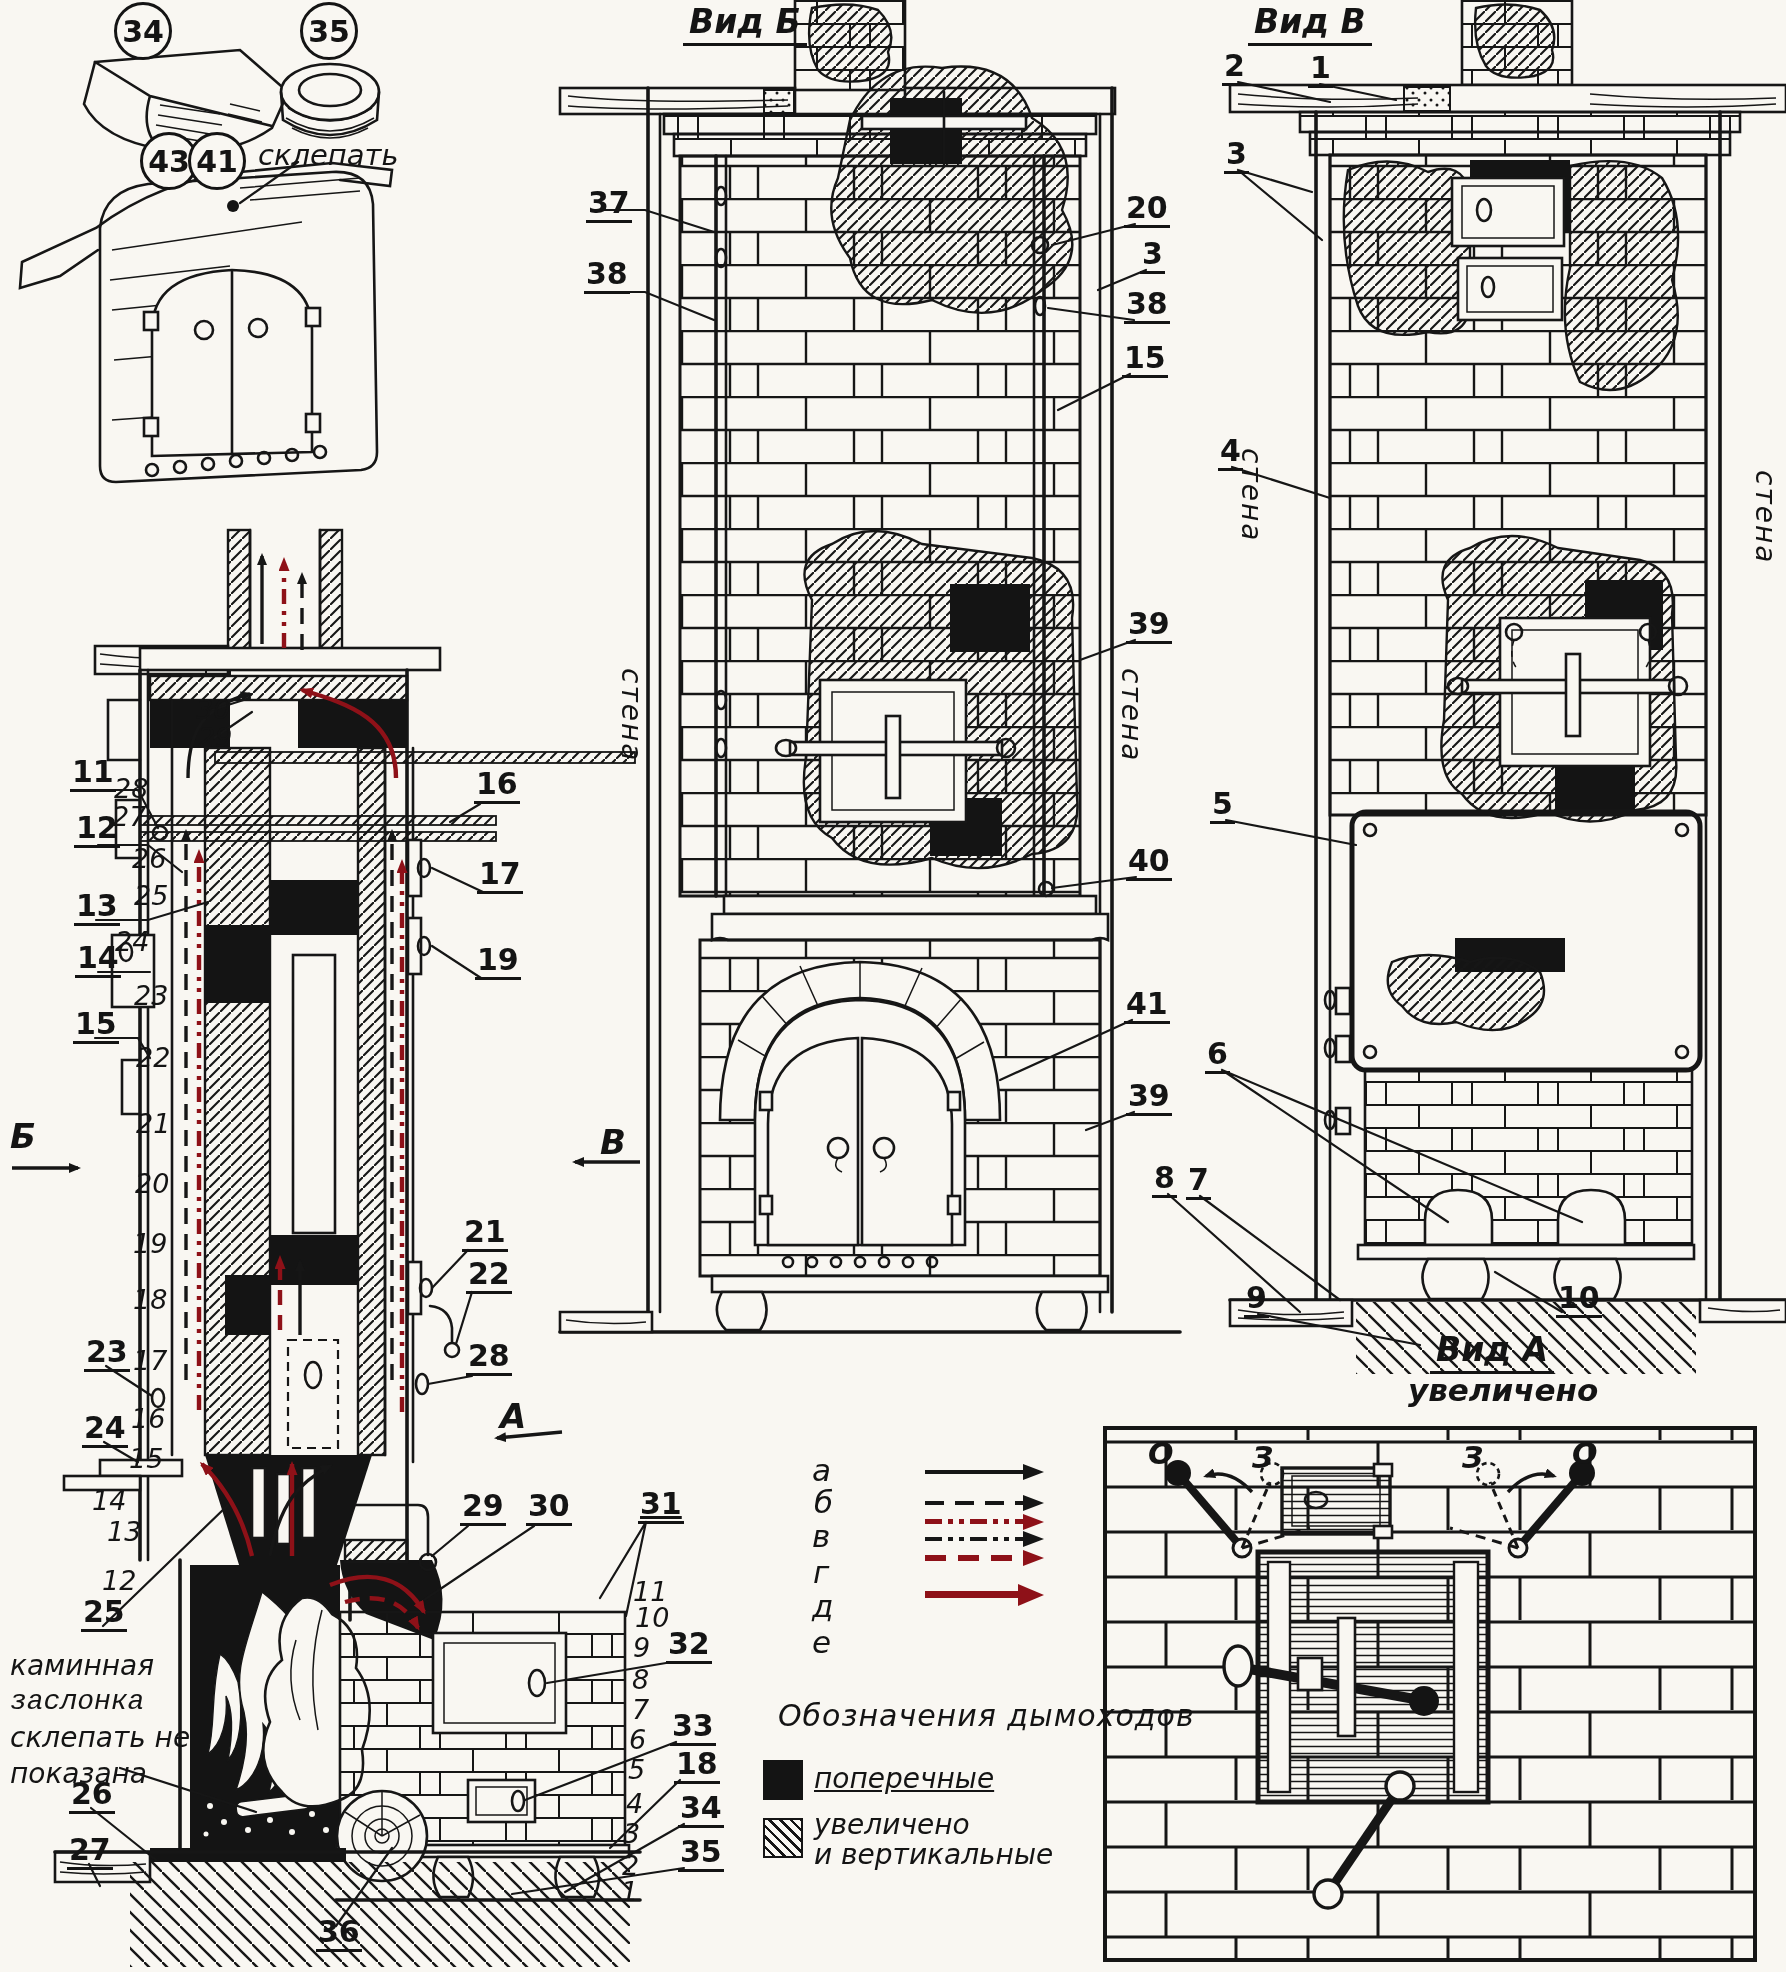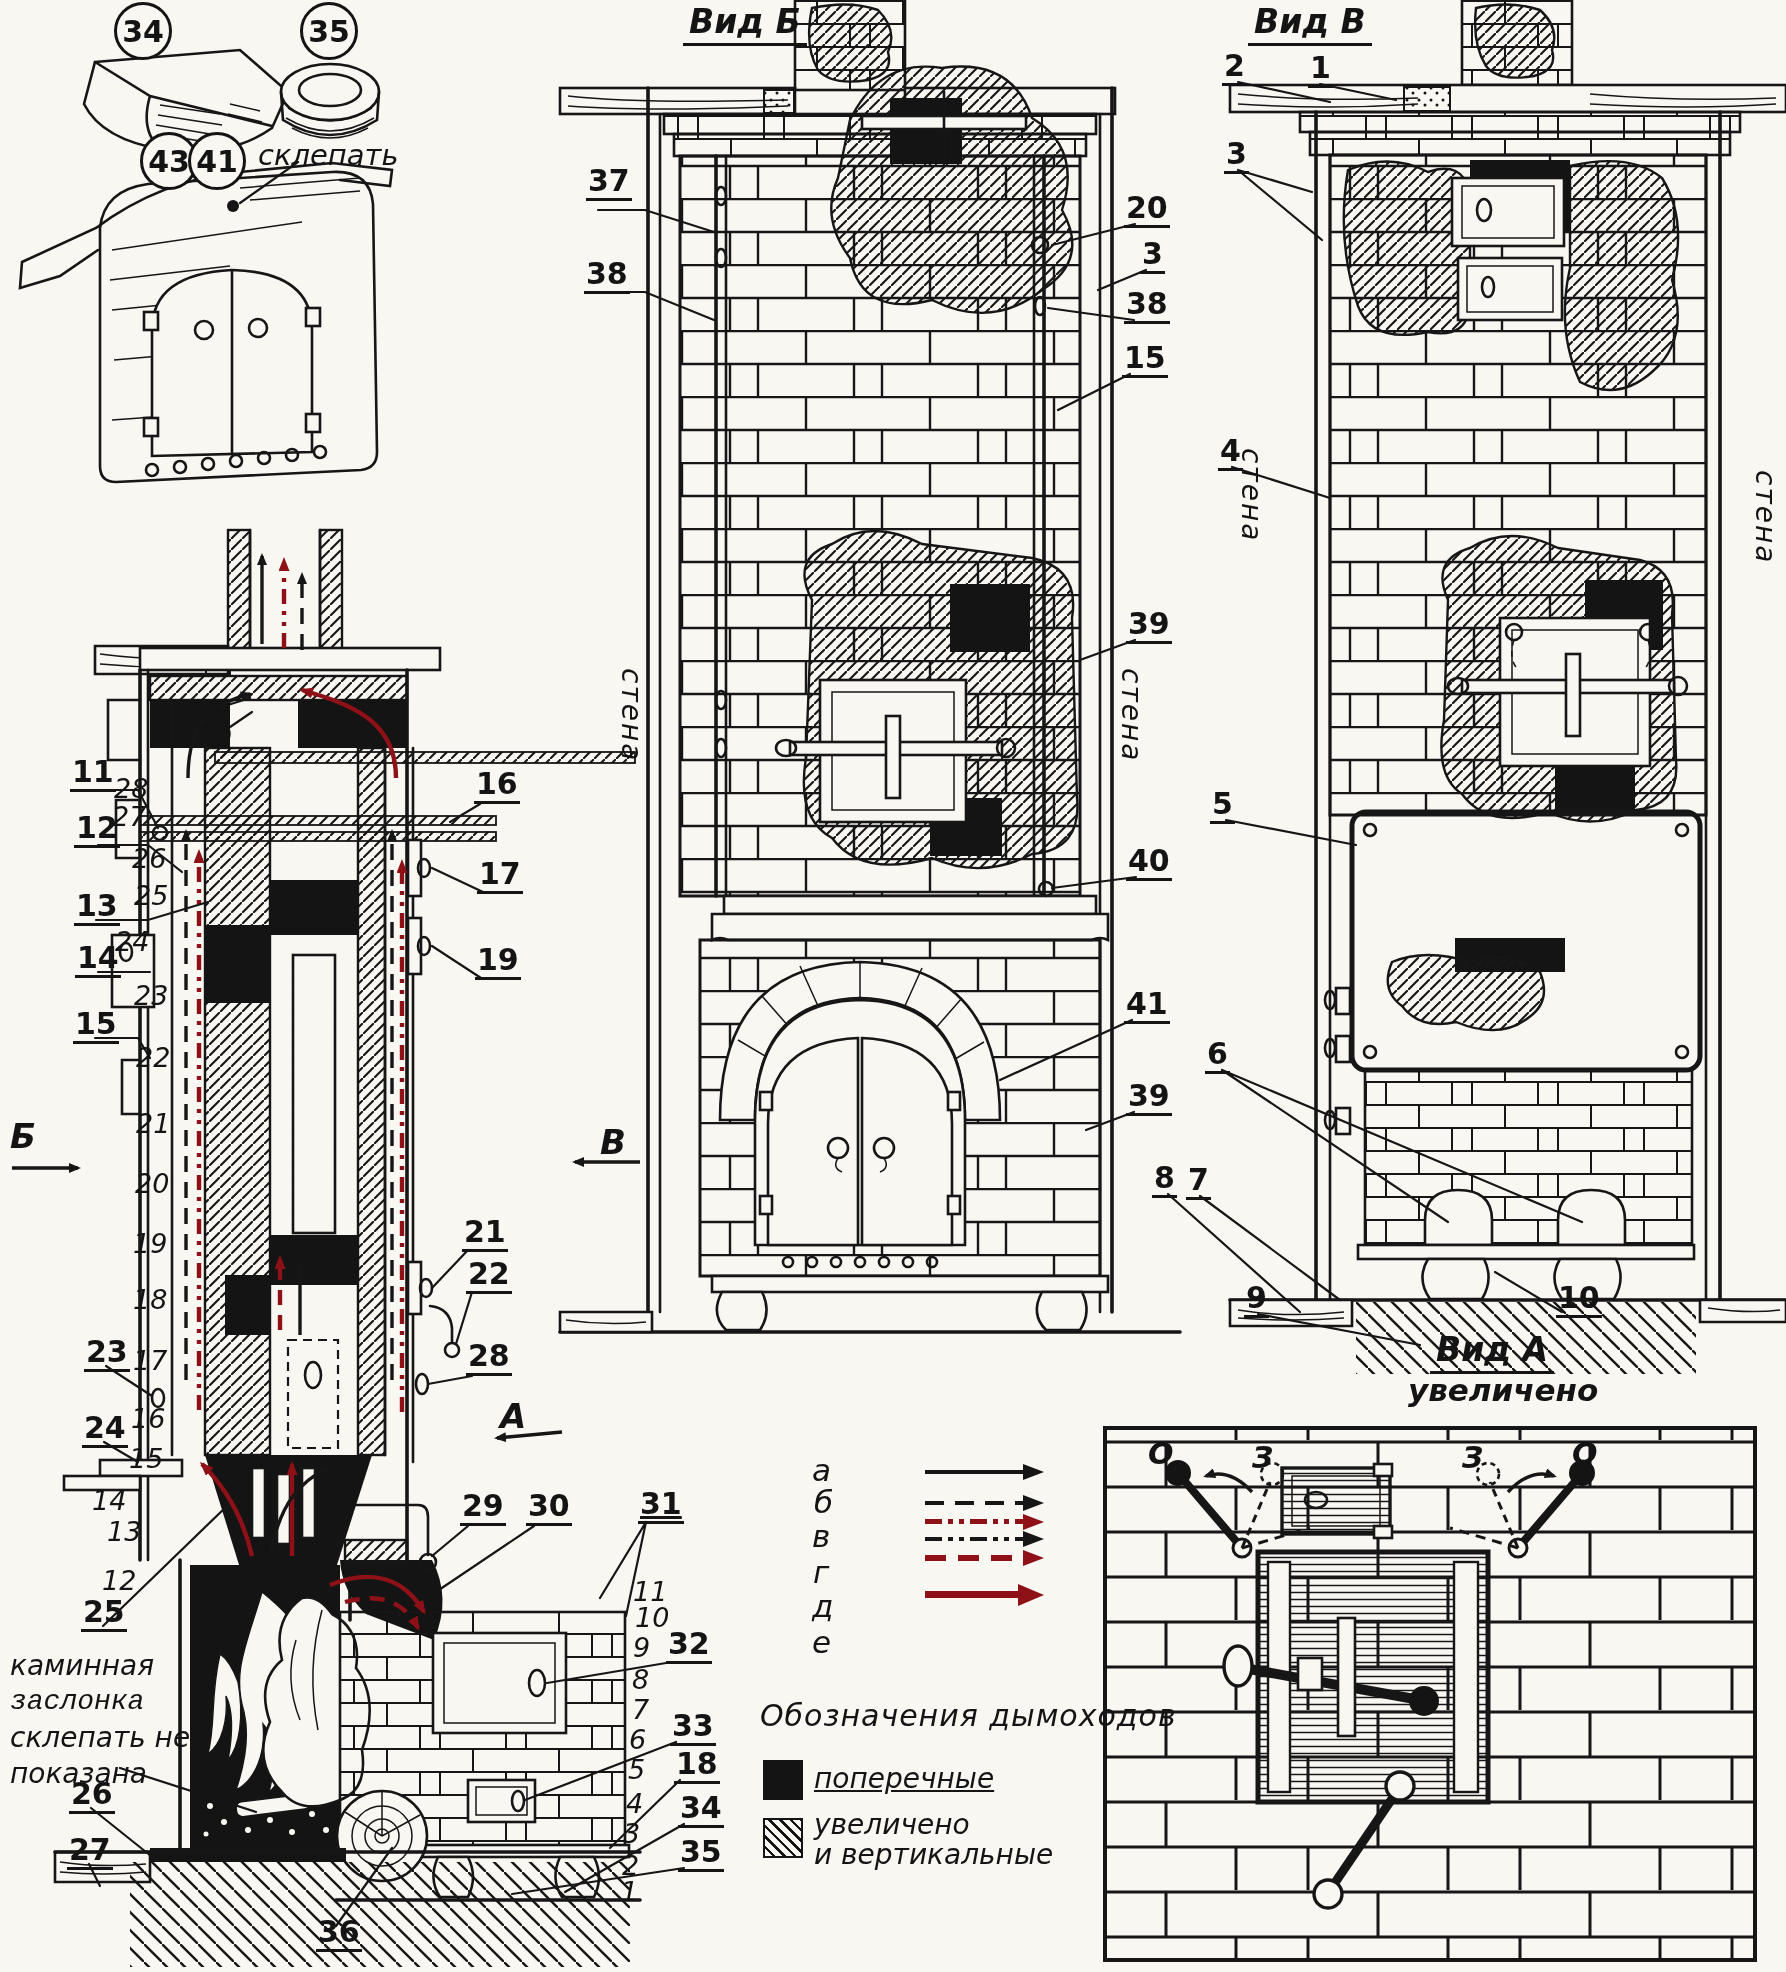--- a/index.html
+++ b/index.html
@@ -565,32 +565,32 @@
   
 </div>
 
 <div>
   
 </div>
 <div>
   
 </div>
 
-<div class="lbl flue-head" style="left:760px;top:1698px;">Обозначения дымоходов</div>
+<div class="lbl flue-head" style="left:778px;top:1698px;">Обозначения дымоходов</div>
 <div class="swatch black" style="left:763px;top:1760px;"></div>
 <div class="lbl flue-label" style="left:814px;top:1764px;text-decoration:underline;">поперечные</div>
 <div class="swatch hatched" style="left:763px;top:1818px;"></div>
 <div class="lbl flue-label" style="left:814px;top:1810px;">увеличено</div>
 <div class="lbl flue-label" style="left:814px;top:1840px;">и вертикальные</div>
 
 <div class="lbl circled" style="left: 114px; top: 2px;">34</div>
     <div class="lbl circled" style="left: 300px; top: 2px;">35</div>
     <div class="lbl circled" style="left: 140px; top: 132px;">43</div>
     <div class="lbl circled" style="left: 188px; top: 132px;">41</div>
-    <div class="lbl callout" style="left: 586px; top: 165px; text-align: right;">37</div>
+    <div class="lbl callout" style="left: 586px; top: 187px; text-align: right;">37</div>
     <div class="lbl callout" style="left: 584px; top: 258px;">38</div>
     <div class="lbl callout" style="left: 1124px; top: 192px;">20</div>
     <div class="lbl callout" style="left: 1140px; top: 238px;">3</div>
     <div class="lbl callout" style="left: 1124px; top: 288px;">38</div>
     <div class="lbl callout" style="left: 1122px; top: 342px;">15</div>
     <div class="lbl callout" style="left: 1126px; top: 608px;">39</div>
     <div class="lbl callout" style="left: 1126px; top: 845px;">40</div>
     <div class="lbl callout" style="left: 1124px; top: 988px;">41</div>
     <div class="lbl callout" style="left: 1126px; top: 1080px;">39</div>
     <div class="lbl callout" style="left: 1222px; top: 50px;">2</div>

